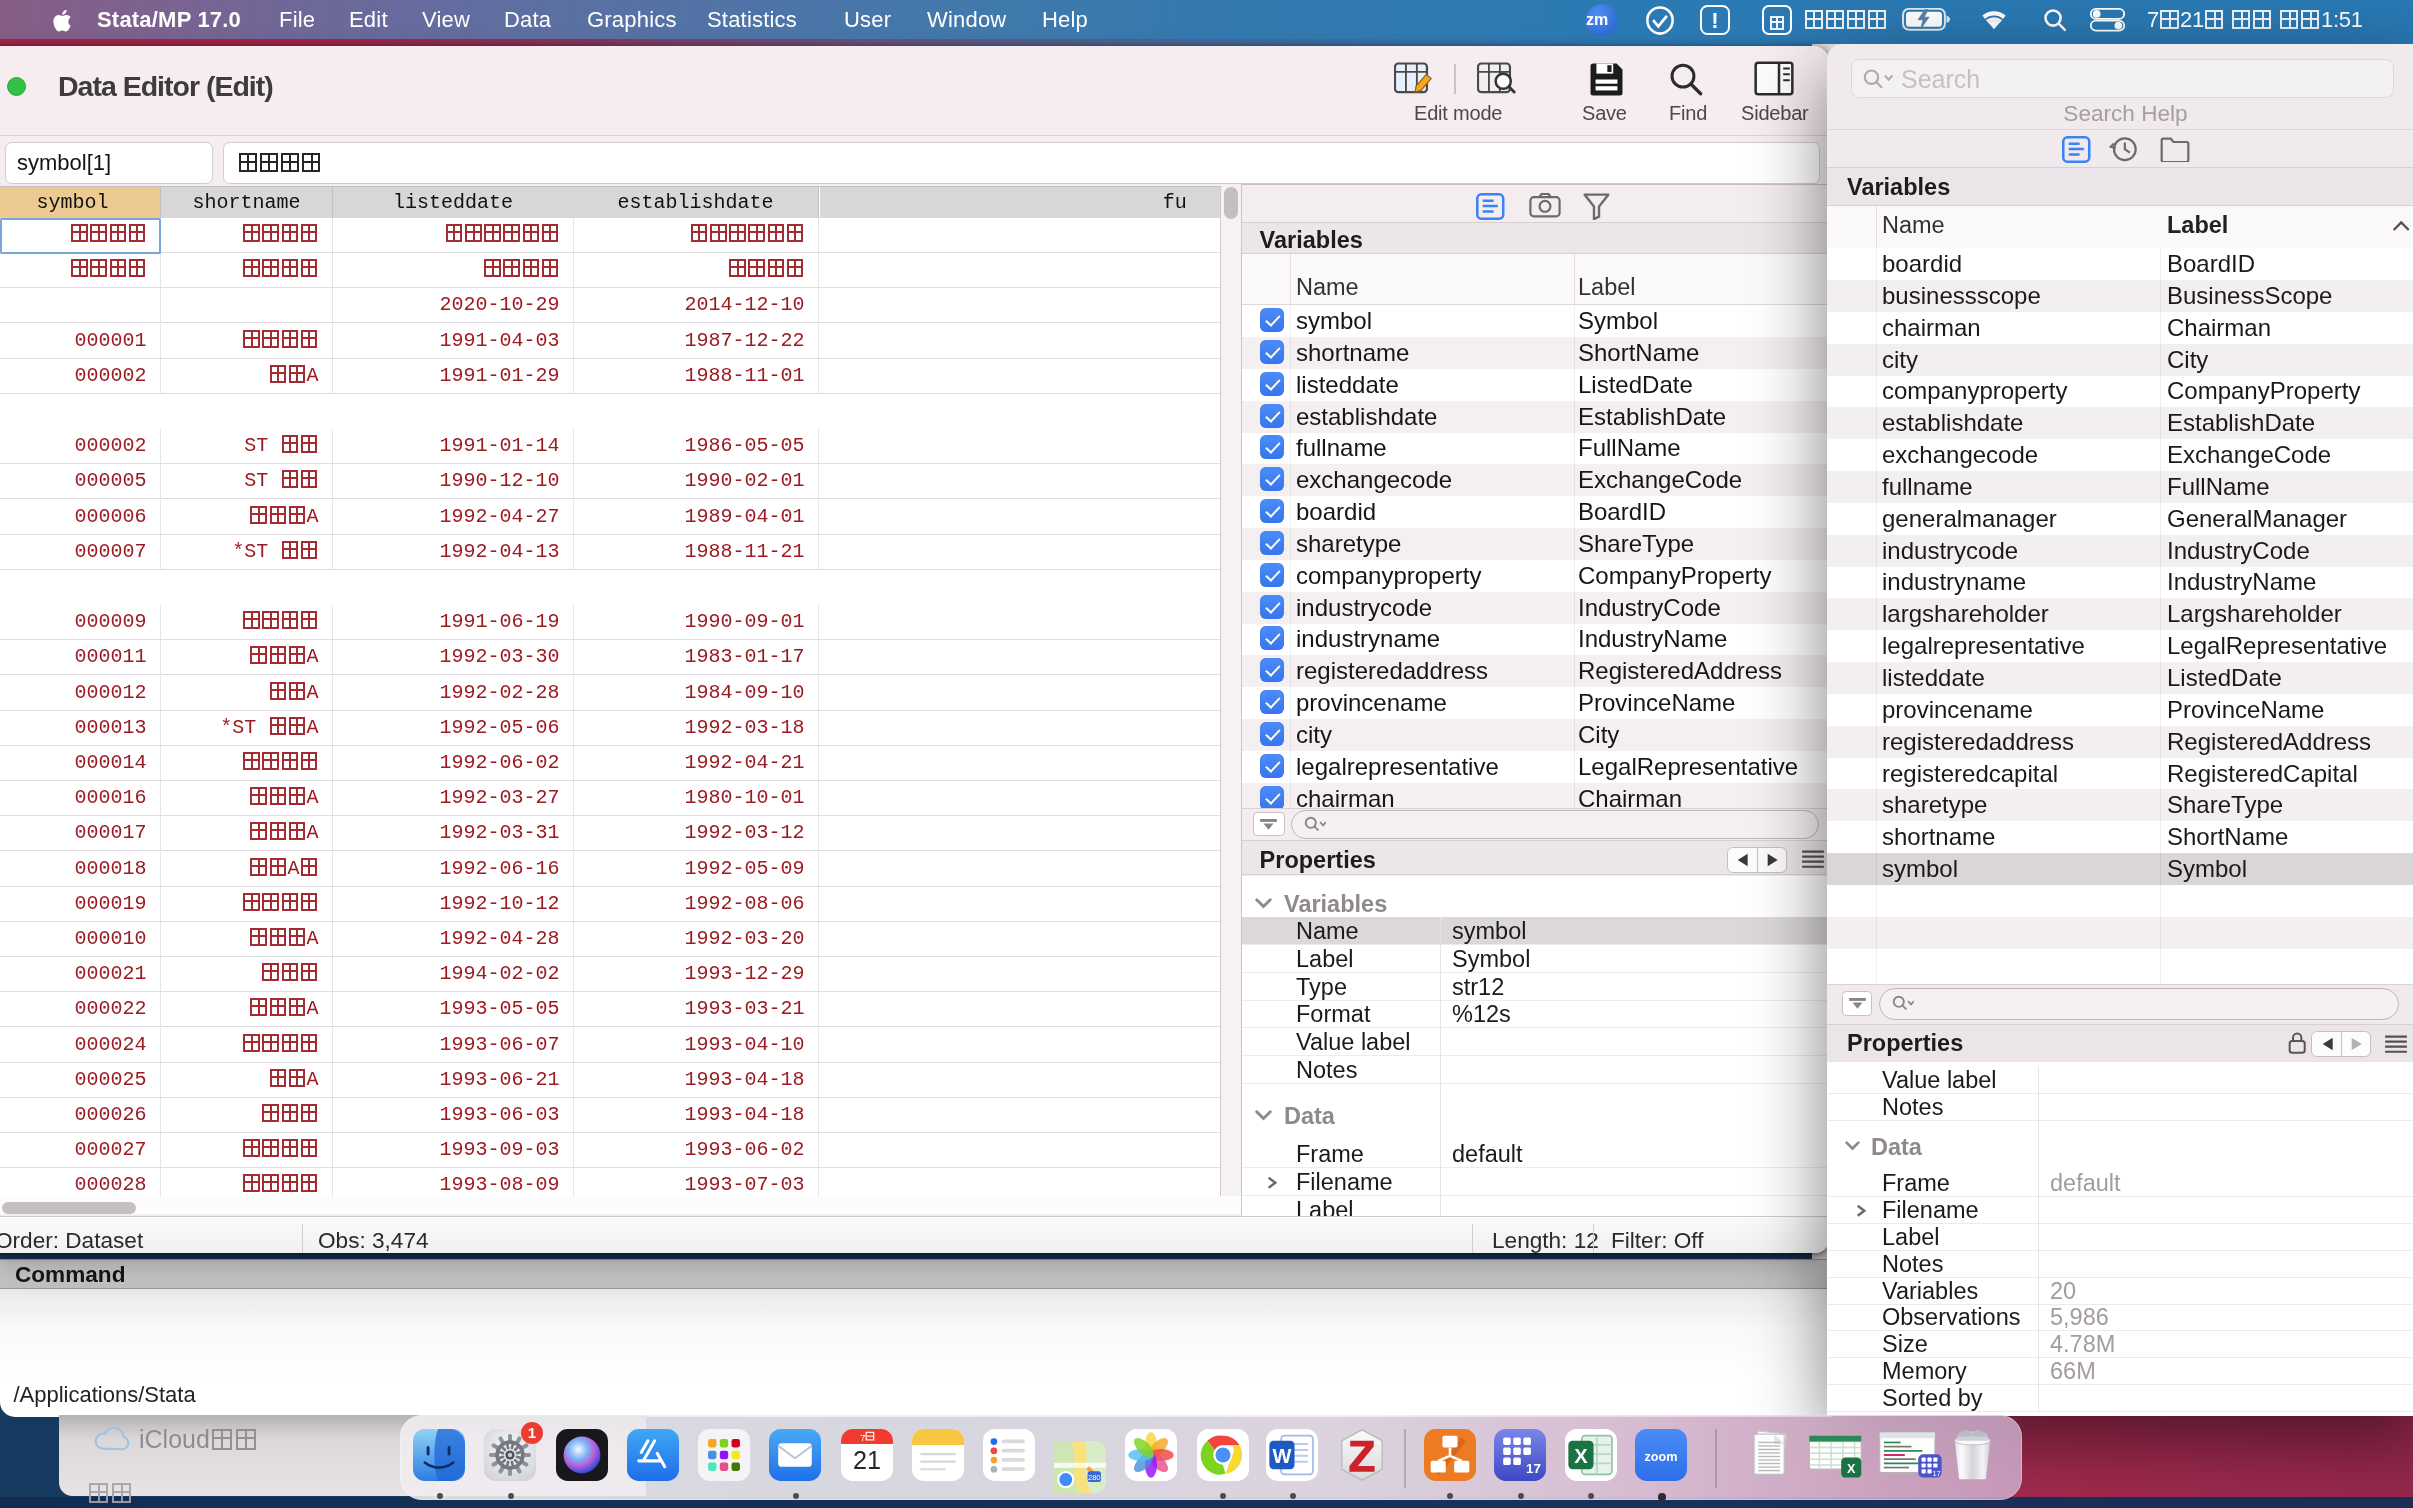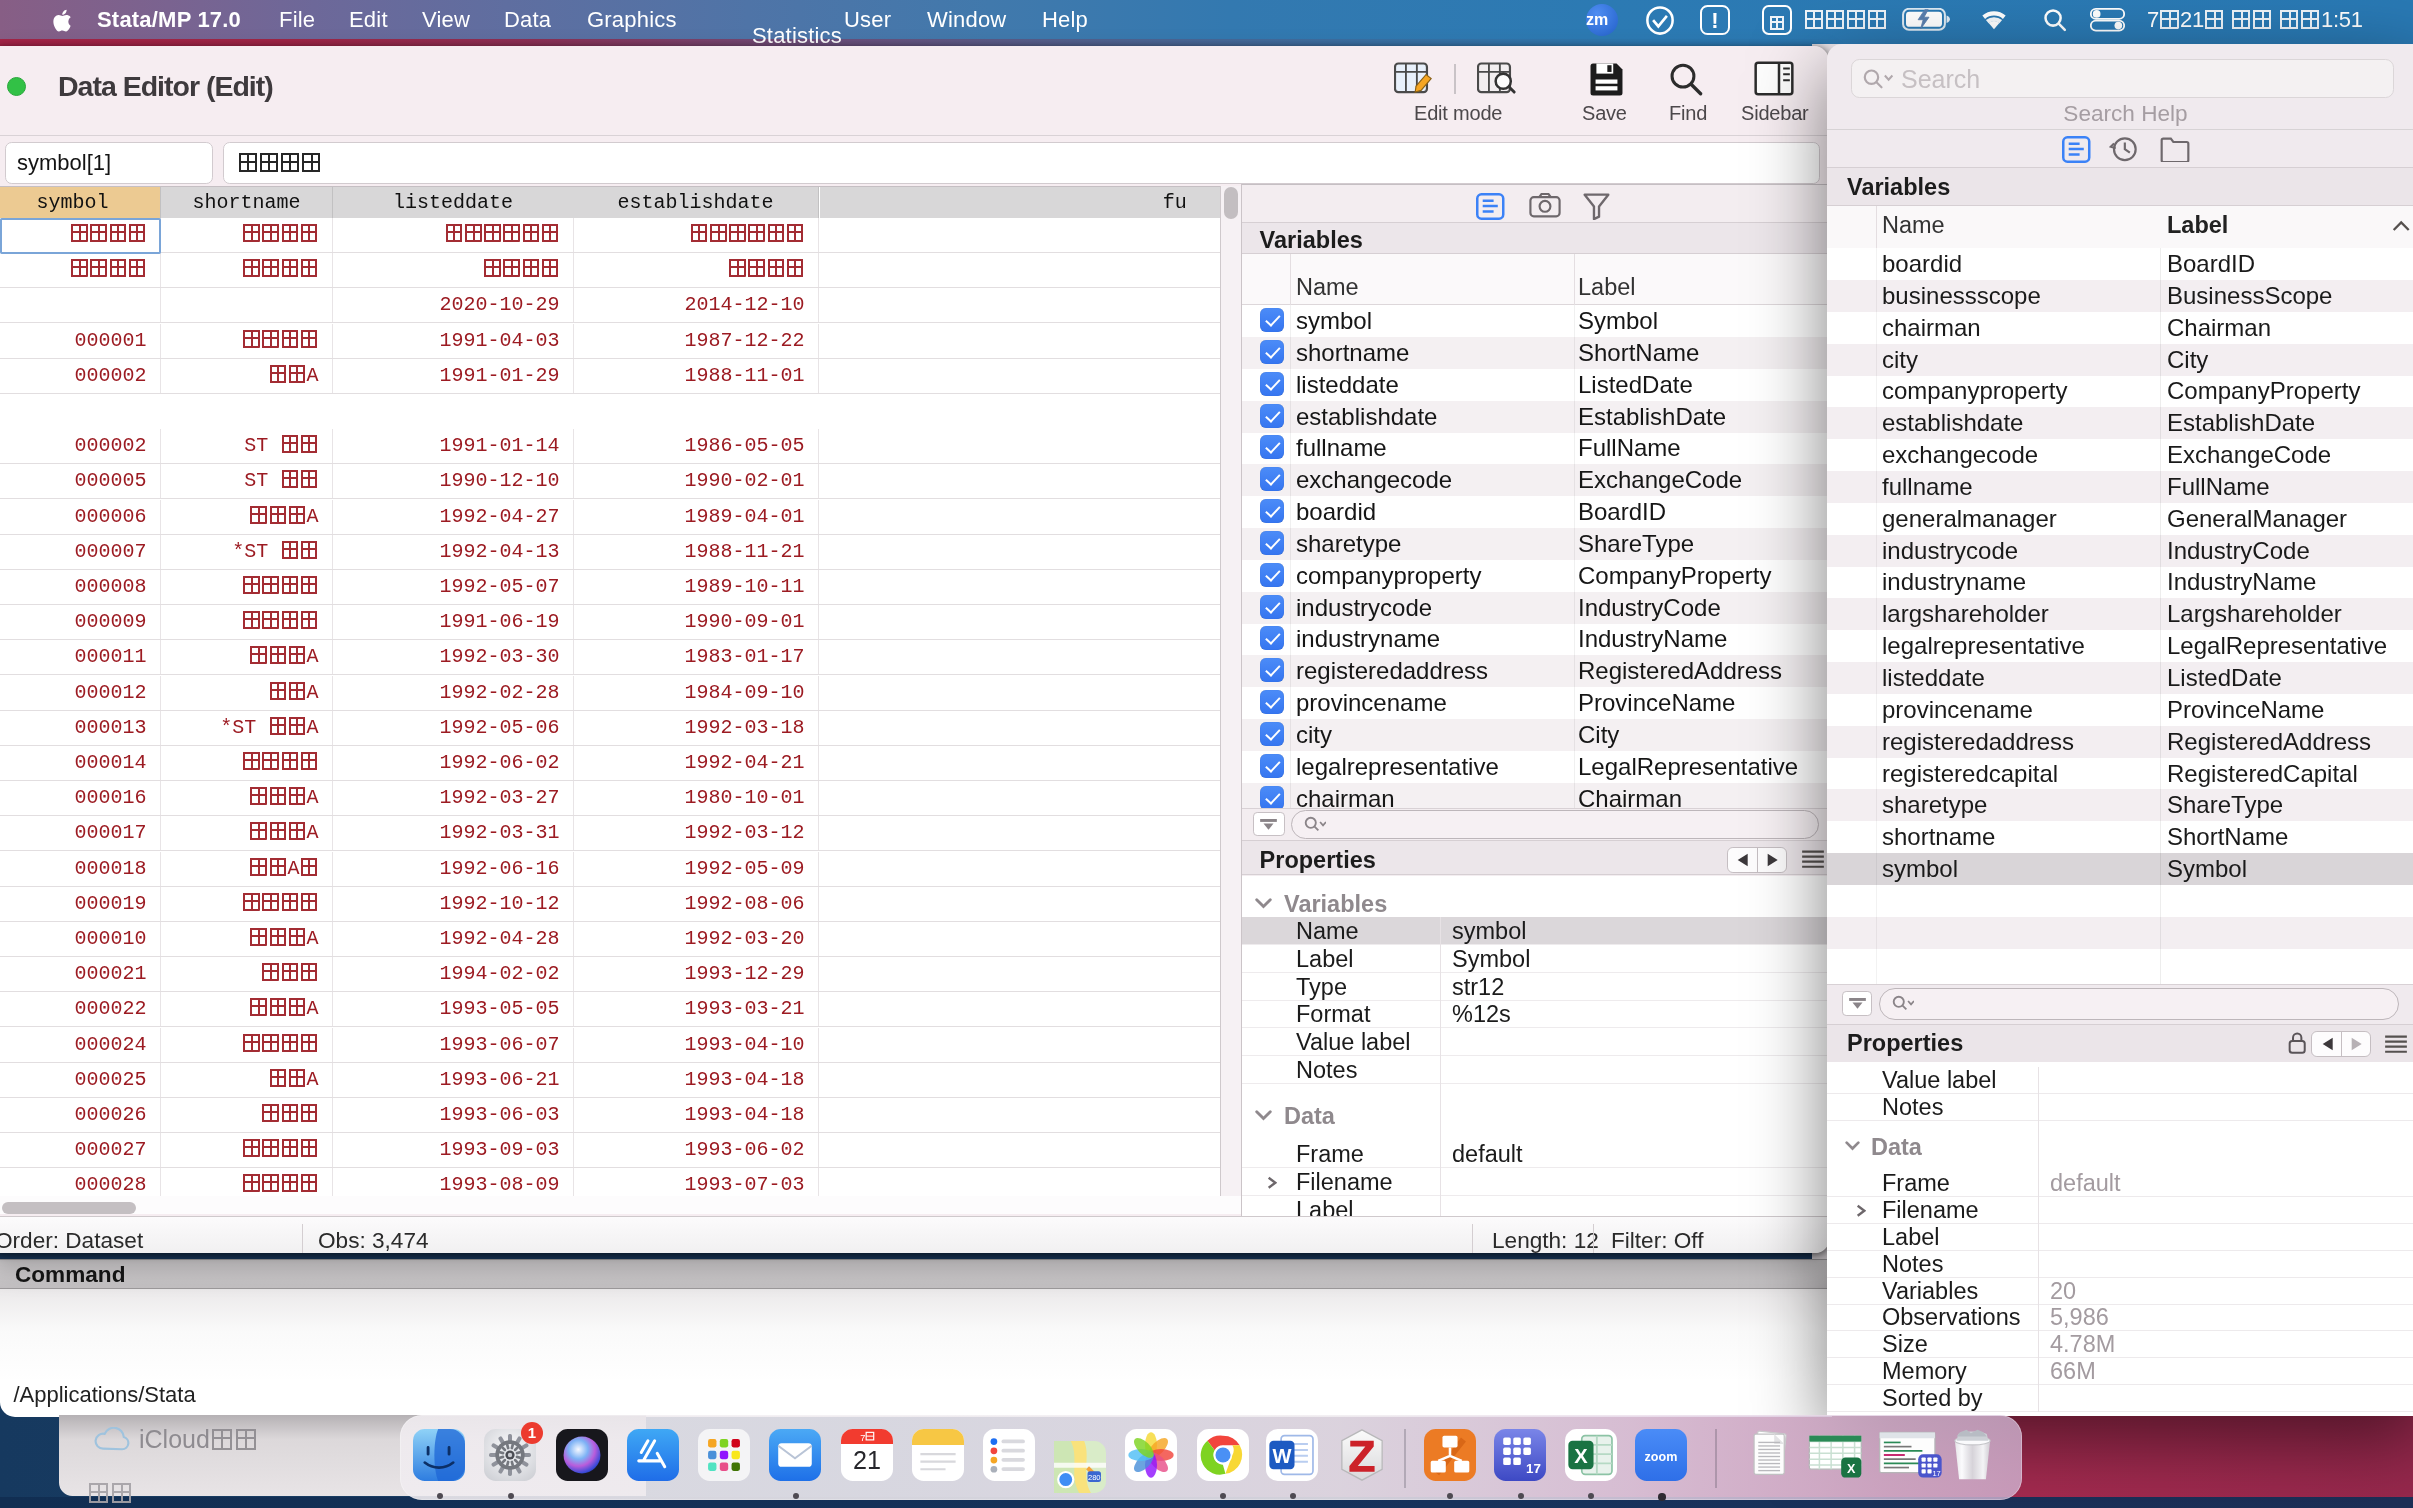--- a/index.html
+++ b/index.html
@@ -77,21 +77,21 @@
 <div class="abs" id="menubar">
 <svg class="abs" style="left:52px;top:9.2px" width="20" height="23.5" viewBox="0 0 24 28">
         <path fill="#fff" d="M19.6 14.9c0-3.4 2.8-5 2.9-5.1-1.6-2.3-4-2.6-4.9-2.7-2.1-.2-4 1.2-5.1 1.2-1 0-2.7-1.2-4.4-1.2C5.9 7.2 3.8 8.4 2.7 10.4.5 14.4 2.1 20.3 4.3 23.5c1.1 1.6 2.3 3.3 4 3.3 1.6-.1 2.2-1 4.2-1s2.5 1 4.2 1 2.9-1.6 3.9-3.2c1.2-1.8 1.7-3.5 1.8-3.6-.1-.1-2.8-1.2-2.8-5.1zM16.2 4.9c.9-1.1 1.5-2.6 1.3-4.1-1.3.1-2.9.9-3.8 2-.8 1-1.6 2.5-1.4 4 1.5.1 3-.8 3.9-1.9z"></path>
       </svg>
 <div class="mi" style="left:97px;font-weight:bold;">Stata/MP 17.0</div>
 <div class="mi" style="left:279px;">File</div>
 <div class="mi" style="left:349px;">Edit</div>
 <div class="mi" style="left:422px;">View</div>
 <div class="mi" style="left:504px;">Data</div>
 <div class="mi" style="left:587px;">Graphics</div>
-<div class="mi" style="left:752px;margin-top:16px;">Statistics</div>
+<div class="mi" style="left:707px;">Statistics</div>
 <div class="mi" style="left:844px;">User</div>
 <div class="mi" style="left:927px;">Window</div>
 <div class="mi" style="left:1042px;">Help</div>
 <div class="abs" style="left:1586px;top:4.2px;width:32px;height:32px;border-radius:50%;background:radial-gradient(circle at 35% 30%,#4e8df2,#2360c8);color:#fff;font-size:16px;font-weight:bold;text-align:left;line-height:32px">zm</div>
 <svg class="abs" style="left:1643px;top:5px" width="34" height="32" viewBox="0 0 40 38">
         <path fill="none" stroke="#fff" stroke-width="3" d="M20 3C12 3 5 9 5 18c0 9 7 16 15 16s15-7 15-16C35 9 28 3 20 3z"></path>
         <path fill="#fff" d="M13 17l5 6 9-11 2.4 2L18 28l-7.4-9z"></path>
       </svg>
 <div class="abs" style="left:1700px;top:5px;width:30px;height:30px;border:2.5px solid #fff;border-radius:7.5px;color:#fff;font-weight:bold;font-size:22px;text-align:center;line-height:27px">!</div>
 <div class="abs" style="left:1762px;top:5px;width:30px;height:30px;border:2.5px solid #fff;border-radius:6.7px;color:#fff;text-align:center;font-size:20px;line-height:28px"><b class="g" style="width:.7em;height:.7em"></b></div>
@@ -227,27 +227,20 @@
 <div class="cell" style="left:161px;width:172px"><b class="g"></b><b class="g"></b><b class="g"></b>A</div>
 <div class="cell" style="left:333px;width:241px">1992-04-27</div>
 <div class="cell" style="left:573px;width:246px">1989-04-01</div>
 <div class="cell" style="left:820px;width:401px"></div>
 </div>
 <div class="row" style="top:348px">
 <div class="cell" style="left:0px;width:161px">000007</div>
 <div class="cell" style="left:161px;width:172px">*ST <b class="g"></b><b class="g"></b></div>
 <div class="cell" style="left:333px;width:241px">1992-04-13</div>
 <div class="cell" style="left:573px;width:246px">1988-11-21</div>
-<div class="cell" style="left:820px;width:401px"></div>
-</div>
-<div class="row" style="top:383px">
-<div class="cell" style="left:0px;width:161px">000008</div>
-<div class="cell" style="left:161px;width:172px"><b class="g"></b><b class="g"></b><b class="g"></b><b class="g"></b></div>
-<div class="cell" style="left:333px;width:241px">1992-05-07</div>
-<div class="cell" style="left:573px;width:246px">1989-10-11</div>
 <div class="cell" style="left:820px;width:401px"></div>
 </div>
 <div class="row" style="top:418px">
 <div class="cell" style="left:0px;width:161px">000009</div>
 <div class="cell" style="left:161px;width:172px"><b class="g"></b><b class="g"></b><b class="g"></b><b class="g"></b></div>
 <div class="cell" style="left:333px;width:241px">1991-06-19</div>
 <div class="cell" style="left:573px;width:246px">1990-09-01</div>
 <div class="cell" style="left:820px;width:401px"></div>
 </div>
 <div class="row" style="top:453px">

